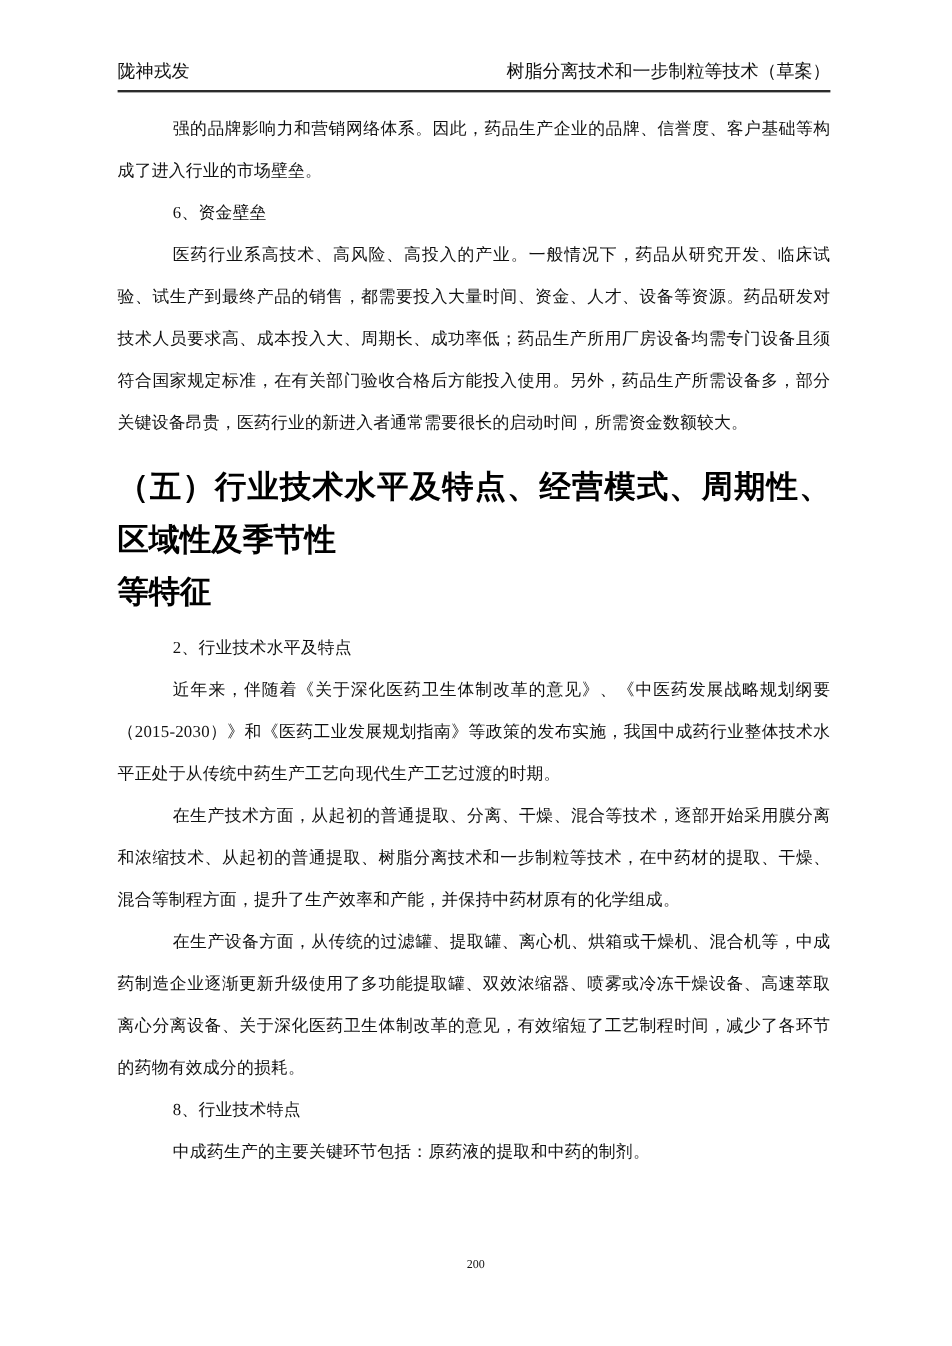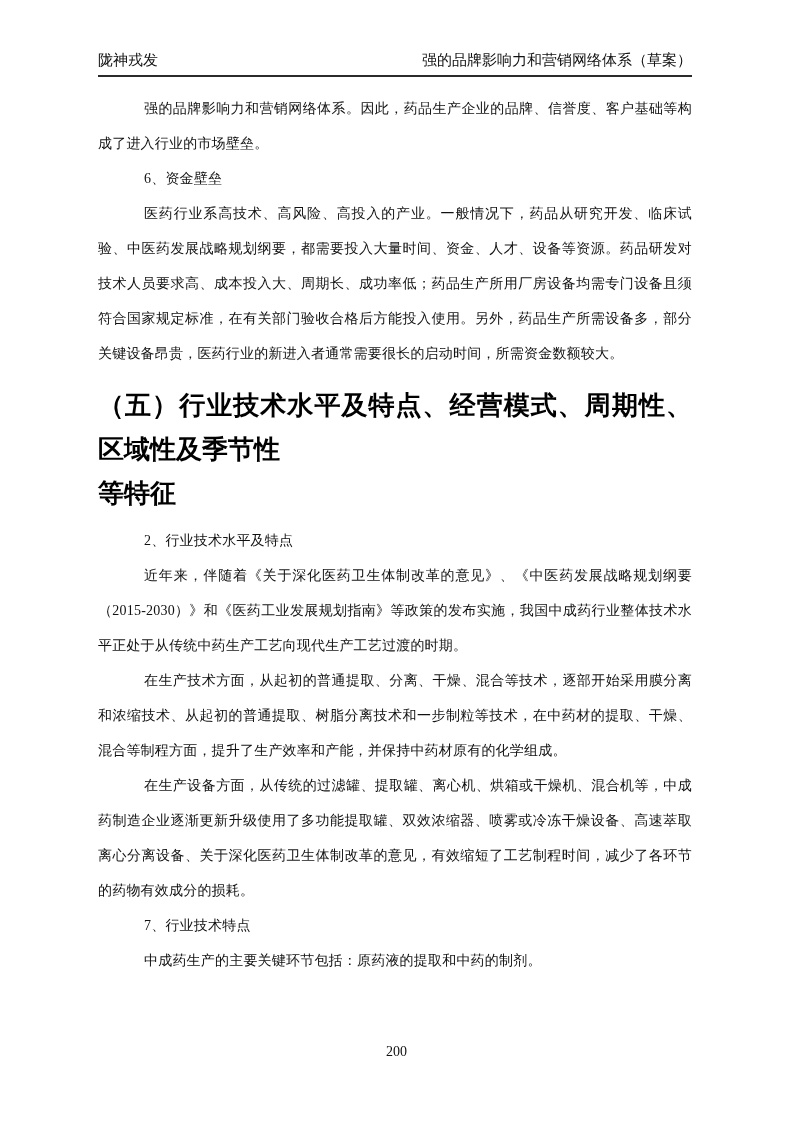--- a/index.html
+++ b/index.html
@@ -51,56 +51,56 @@
     font-size: 26px;
     line-height: 44px;
     color: #000000;
   }
   .section-heading .hline { text-align: justify; }
   .footer {
     position: absolute;
     bottom: 62px; left: 0;
     width: 100%;
     text-align: center;
-    font-size: 14px;
+    font-size: 10px;
     color: #111111;
   }
 </style>
 </head>
 <body>
 
 <div class="page">
 
   <div class="header">
     <span>陇神戎发</span>
-    <span>强的品牌影响力和营销网络体系（草案）</span>
+    <span>树脂分离技术和一步制粒等技术（草案）</span>
   </div>
 
   <div class="content">
 
     <p>强的品牌影响力和营销网络体系。因此，药品生产企业的品牌、信誉度、客户基础等构成了进入行业的市场壁垒。</p>
 
     <p class="subheading">6、资金壁垒</p>
 
-    <p>医药行业系高技术、高风险、高投入的产业。一般情况下，药品从研究开发、临床试验、中医药发展战略规划纲要，都需要投入大量时间、资金、人才、设备等资源。药品研发对技术人员要求高、成本投入大、周期长、成功率低；药品生产所用厂房设备均需专门设备且须符合国家规定标准，在有关部门验收合格后方能投入使用。另外，药品生产所需设备多，部分关键设备昂贵，医药行业的新进入者通常需要很长的启动时间，所需资金数额较大。</p>
+    <p>医药行业系高技术、高风险、高投入的产业。一般情况下，药品从研究开发、临床试验、试生产到最终产品的销售，都需要投入大量时间、资金、人才、设备等资源。药品研发对技术人员要求高、成本投入大、周期长、成功率低；药品生产所用厂房设备均需专门设备且须符合国家规定标准，在有关部门验收合格后方能投入使用。另外，药品生产所需设备多，部分关键设备昂贵，医药行业的新进入者通常需要很长的启动时间，所需资金数额较大。</p>
 
     <div class="section-heading">
       <div class="hline">（五）行业技术水平及特点、经营模式、周期性、区域性及季节性</div>
       <div class="hline">等特征</div>
     </div>
 
     <p class="subheading">2、行业技术水平及特点</p>
 
     <p>近年来，伴随着《关于深化医药卫生体制改革的意见》、《中医药发展战略规划纲要（2015-2030）》和《医药工业发展规划指南》等政策的发布实施，我国中成药行业整体技术水平正处于从传统中药生产工艺向现代生产工艺过渡的时期。</p>
 
     <p>在生产技术方面，从起初的普通提取、分离、干燥、混合等技术，逐部开始采用膜分离和浓缩技术、从起初的普通提取、树脂分离技术和一步制粒等技术，在中药材的提取、干燥、混合等制程方面，提升了生产效率和产能，并保持中药材原有的化学组成。</p>
 
     <p>在生产设备方面，从传统的过滤罐、提取罐、离心机、烘箱或干燥机、混合机等，中成药制造企业逐渐更新升级使用了多功能提取罐、双效浓缩器、喷雾或冷冻干燥设备、高速萃取离心分离设备、关于深化医药卫生体制改革的意见，有效缩短了工艺制程时间，减少了各环节的药物有效成分的损耗。</p>
 
-    <p class="subheading">7、行业技术特点</p>
+    <p class="subheading">8、行业技术特点</p>
 
     <p>中成药生产的主要关键环节包括：原药液的提取和中药的制剂。</p>
 
   </div>
 
   <div class="footer">200</div>
 
 </div>
 
 </body></html>

